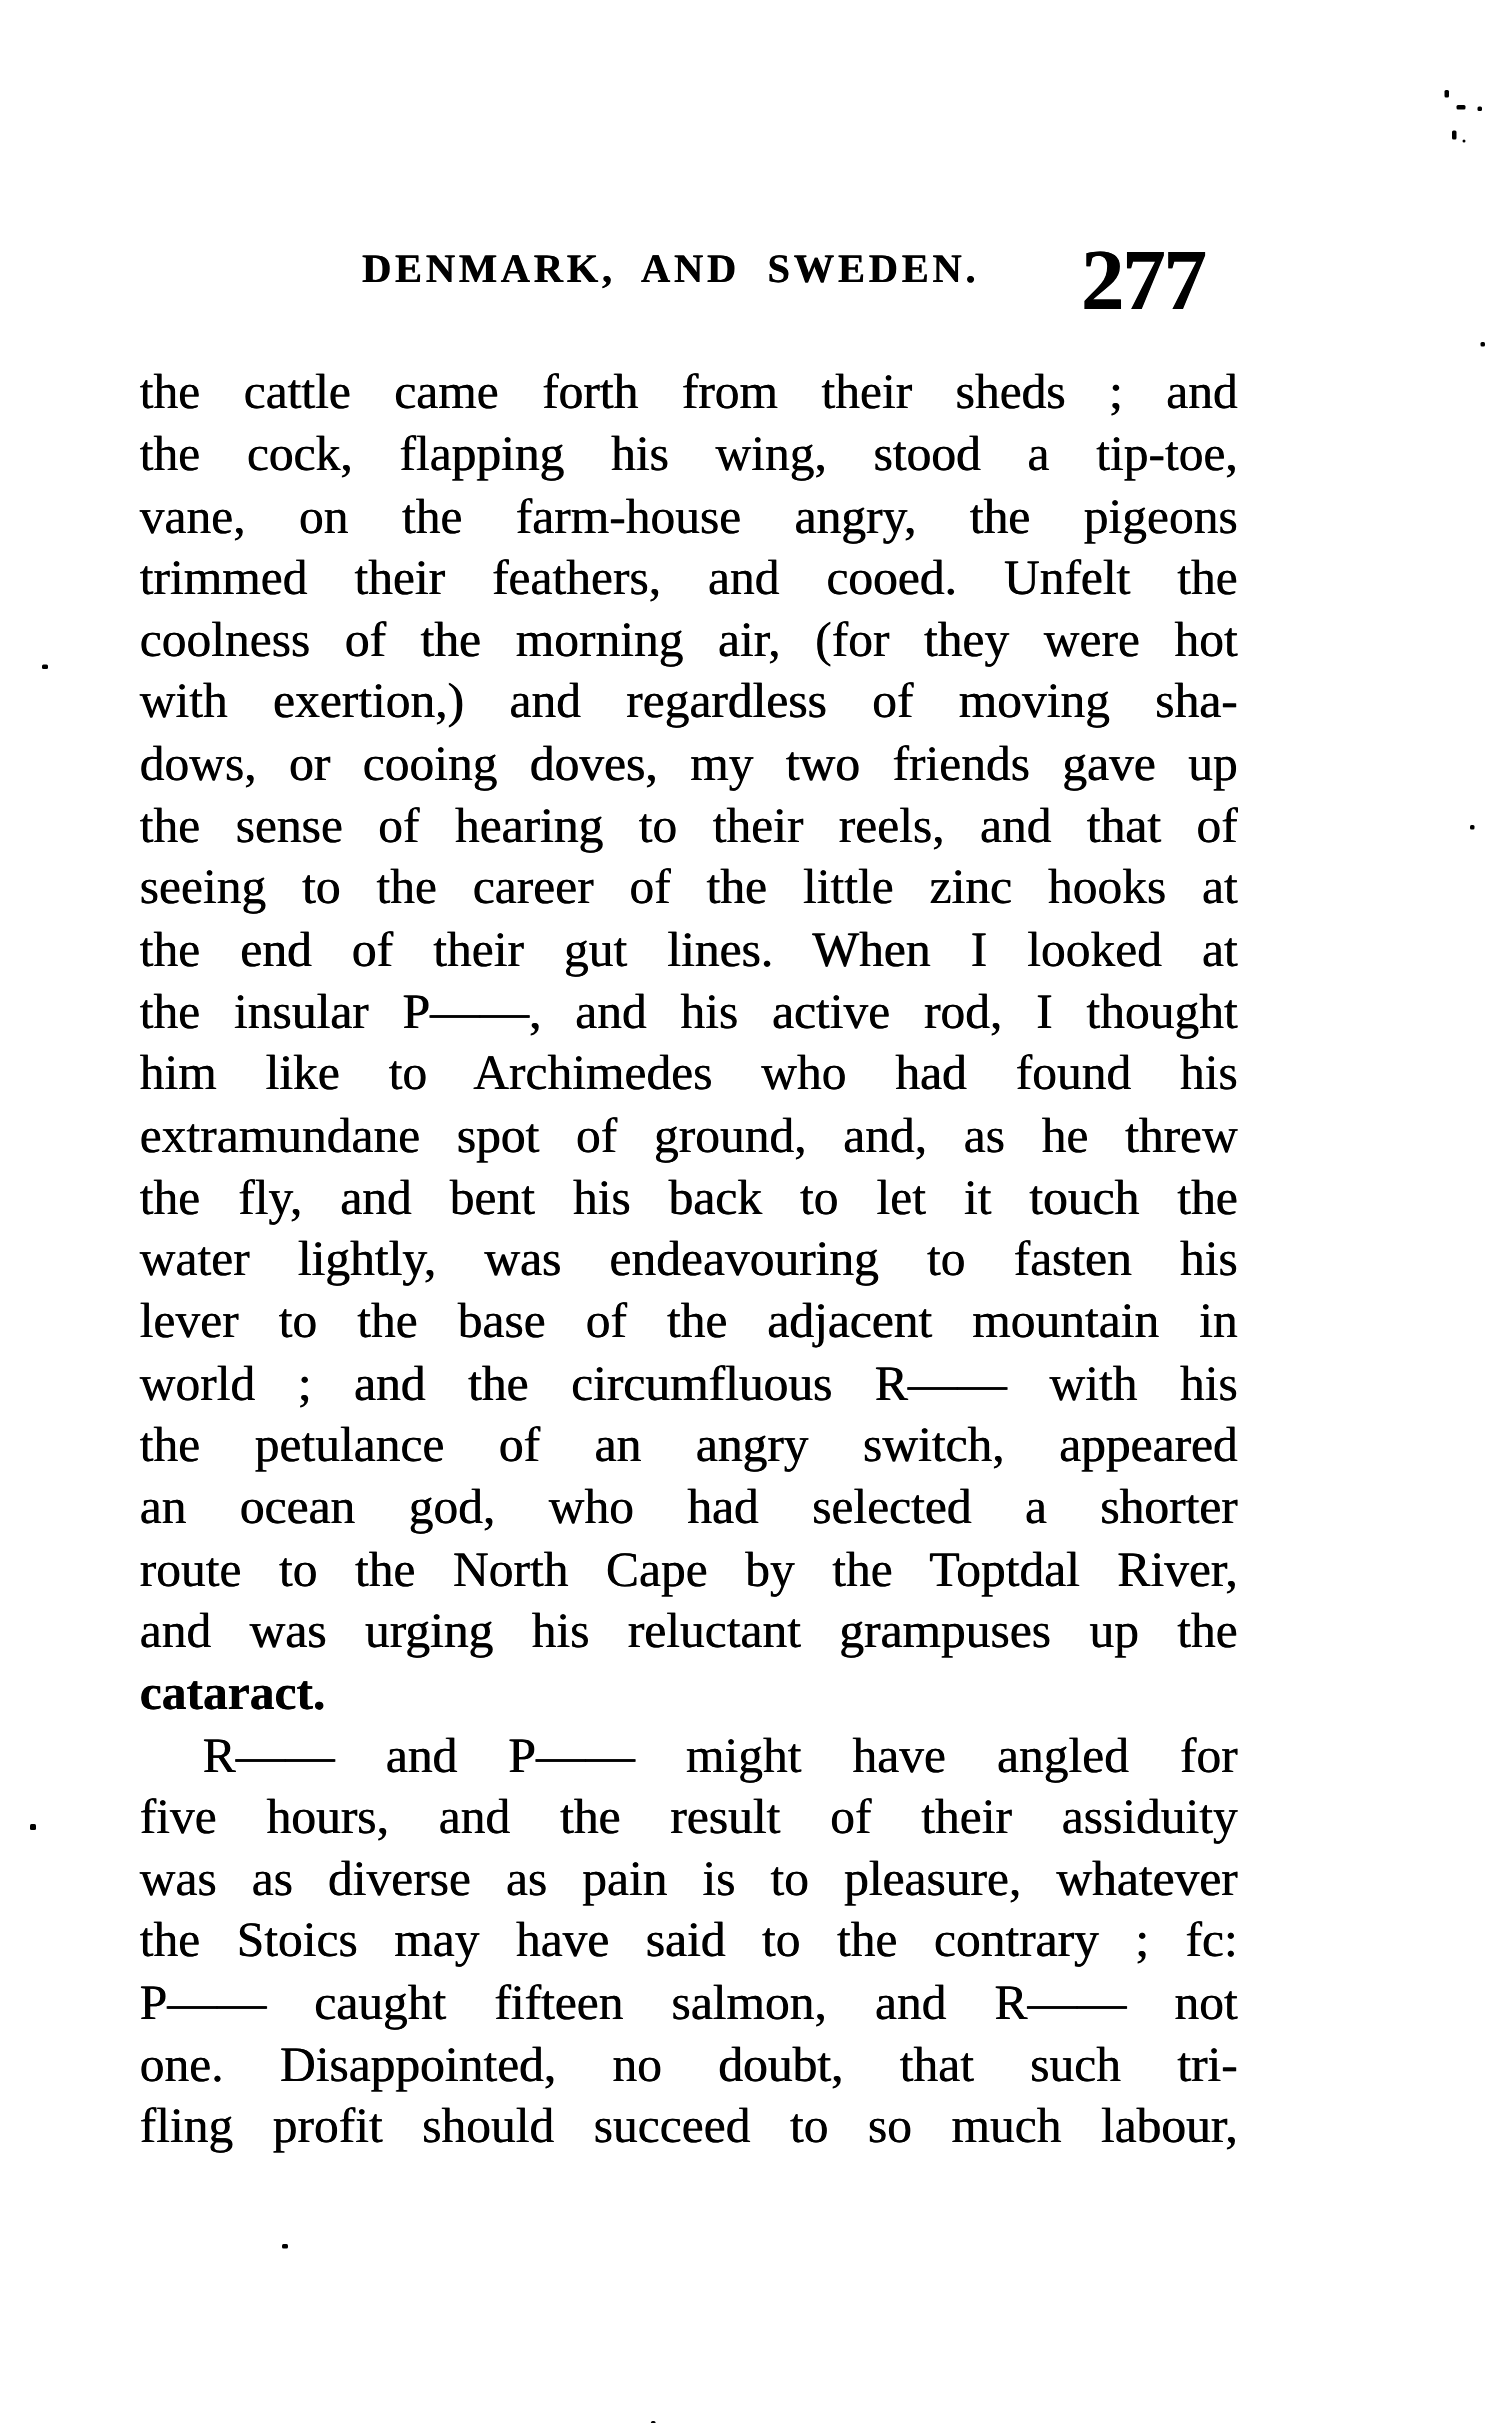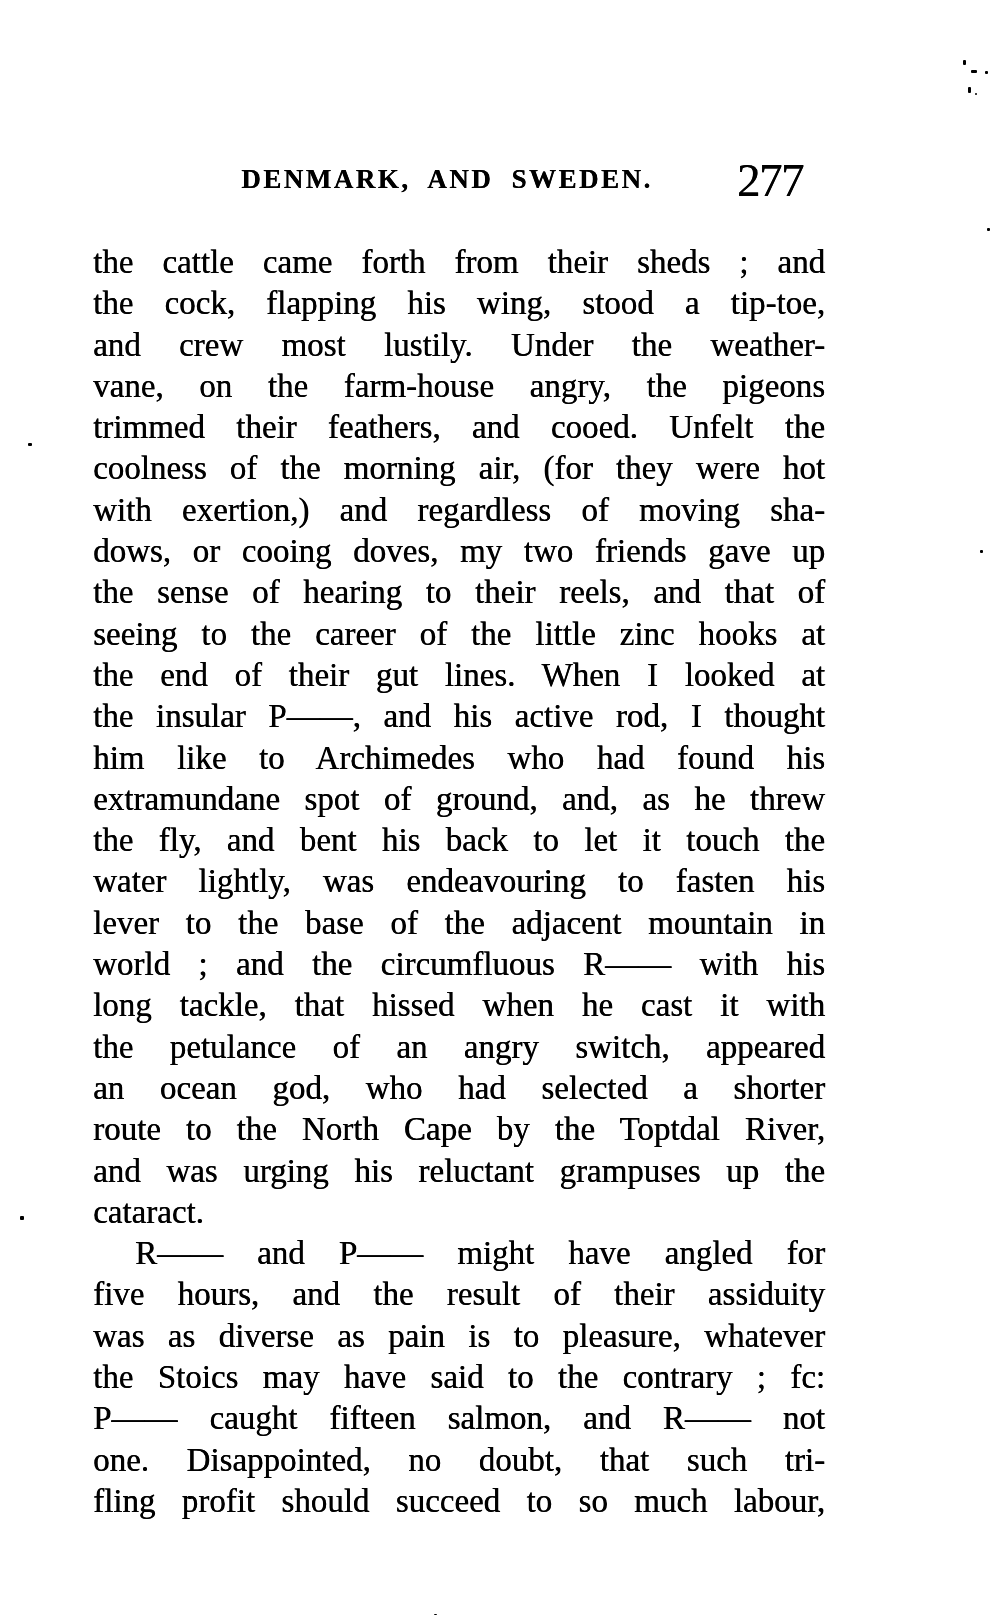--- a/index.html
+++ b/index.html
@@ -33,22 +33,22 @@
     font-size: 27px;
     letter-spacing: 2.5px;
     word-spacing: 9px;
     white-space: nowrap;
     text-shadow: 0.35px 0 0 #000;
   }
   .page-number {
     position: absolute;
     right: 22px;
     top: 3px;
-    font-weight: normal;
-    font-size: 47px;
+    font-weight: bold;
+    font-size: 58px;
     letter-spacing: -1.5px;
     text-shadow: 0.35px 0 0 #000;
     text-align: center;
   }
   .text-block {
     position: absolute;
     left: 93px;
     top: 210px;
     width: 732px;
     font-size: 33px;
@@ -59,20 +59,21 @@
   .line {
     text-align: justify;
     text-align-last: justify;
     white-space: normal;
     height: 41.3px;
     overflow: visible;
   }
   .line.no-just {
     text-align: left;
     text-align-last: left;
+    font-weight: bold;
   }
   .line.indent { text-indent: 42px; }
   .speck {
     position: absolute;
     background: #000;
     border-radius: 1px;
   }
 </style>
 </head>
 <body>
@@ -80,37 +81,35 @@
 <div class="page">
   <header class="running-head">
     <div class="head-title">DENMARK, AND SWEDEN.</div>
     <div class="page-number">277</div>
   </header>
 
   <main class="text-block" id="textBlock">
       <div class="paragraph">
         <div class="line">the cattle came forth from their sheds ; and</div>
         <div class="line">the cock, flapping his wing, stood a tip-toe,</div>
-        <div class="line">and crew most lustily.  Under the weather-</div>
         <div class="line">vane, on the farm-house angry, the pigeons</div>
         <div class="line">trimmed their feathers, and cooed.  Unfelt the</div>
         <div class="line">coolness of the morning air, (for they were hot</div>
         <div class="line">with exertion,) and regardless of moving sha-</div>
         <div class="line">dows, or cooing doves, my two friends gave up</div>
         <div class="line">the sense of hearing to their reels, and that of</div>
         <div class="line">seeing to the career of the little zinc hooks at</div>
         <div class="line">the end of their gut lines.  When I looked at</div>
         <div class="line">the insular P——, and his active rod, I thought</div>
         <div class="line">him like to Archimedes who had found his</div>
         <div class="line">extramundane spot of ground, and, as he threw</div>
         <div class="line">the fly, and bent his back to let it touch the</div>
         <div class="line">water lightly, was endeavouring to fasten his</div>
         <div class="line">lever to the base of the adjacent mountain in</div>
         <div class="line">world ; and the circumfluous R—— with his</div>
-        <div class="line">long tackle, that hissed when he cast it with</div>
         <div class="line">the petulance of an angry switch, appeared</div>
         <div class="line">an ocean god, who had selected a shorter</div>
         <div class="line">route to the North Cape by the Toptdal River,</div>
         <div class="line">and was urging his reluctant grampuses up the</div>
         <div class="line no-just">cataract.</div>
       </div>
       <div class="paragraph">
         <div class="line indent">R—— and P—— might have angled for</div>
         <div class="line">five hours, and the result of their assiduity</div>
         <div class="line">was as diverse as pain is to pleasure, whatever</div>

